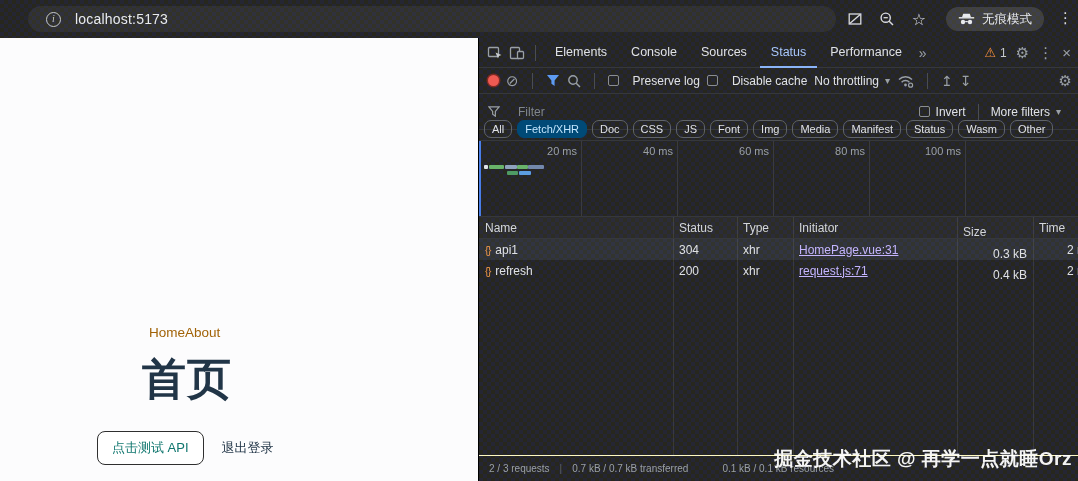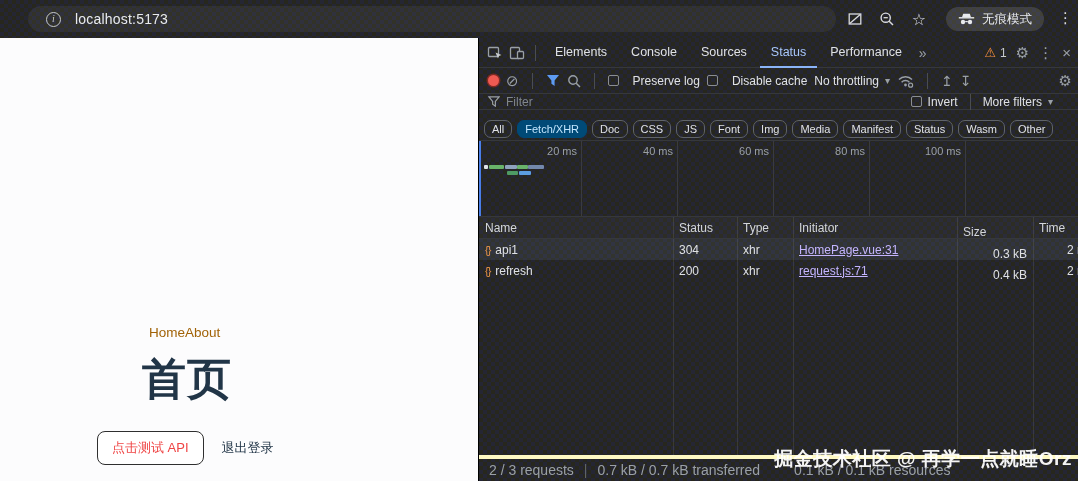--- a/index.html
+++ b/index.html
@@ -29,21 +29,21 @@
   .incog-badge span{ color:#e8eaed; font-size:12.5px; }
   .menu-dots{ position:absolute; left:1058px; top:9px; color:#dadce0; font-size:15px; }
   .star-glyph{ font-size:16px; color:#dadce0; }
 
   
   #page{ position:absolute; left:0; top:38px; width:478px; height:443px; background:#fcfcfd; }
   #page nav{ position:absolute; left:149px; top:287px; font-size:13.5px; }
   #page nav a{ color:#a16207; text-decoration:none; }
   #page h1{ position:absolute; left:142px; top:312px; font-size:44px; font-weight:700; color:#213547; letter-spacing:1px; }
   .btn-row{ position:absolute; left:97px; top:393px; display:flex; align-items:center; gap:10px; }
-  .btn-primary{ border:1.5px solid #2f2f2f; border-radius:8px; background:#fff; color:#ef4444;
+  .btn-primary{ border:1.5px solid #2f2f2f; border-radius:8px; background:#fff; color:#0f766e;
                 font-size:13px; padding:7px 14px; font-family:inherit; }
   .btn-plain{ border:none; background:transparent; color:#213547; font-size:13px; padding:7px 8px; font-family:inherit; }
 
   
   #devtools{ position:absolute; left:478px; top:38px; width:600px; height:443px; background:#202124;
              color:#dfe1e5; font-size:12px; border-left:1px solid #000; overflow:hidden; }
   .row-band{ position:absolute; left:0; width:600px; display:flex; align-items:center; }
   .sep-v{ width:1px; height:16px; background:#4a4d51; margin:0 6px; flex:none; }
 
   
@@ -63,23 +63,23 @@
   .rec-dot{ width:11px; height:11px; border-radius:50%; background:#ee5a52; box-shadow:0 0 0 1.5px #7c2a25; flex:none; }
   .clear-glyph{ color:#9aa0a6; font-size:15px; line-height:1; }
   .cb{ width:11px; height:11px; border:1.4px solid #8a8d91; border-radius:2px; flex:none; }
   .cb-label{ display:flex; align-items:center; gap:14px; color:#dfe1e5; }
   .throttle{ display:flex; align-items:center; gap:6px; color:#dfe1e5; }
   .caret{ color:#9aa0a6; font-size:10px; }
   .arrow-glyph{ color:#9aa0a6; font-size:14px; }
   .toolbar-gear{ margin-left:auto; margin-right:7px; color:#9aa0a6; font-size:15px; }
 
   
-  #dt-filterbar{ top:56px; height:16px; border-bottom:1px solid #36383b; padding-left:9px; gap:6px; }
+  #dt-filterbar{ top:56px; height:36px; border-bottom:1px solid #36383b; padding-left:9px; gap:18px; }
   .filter-placeholder{ color:#80868b; }
-  .filter-right{ margin-left:auto; display:flex; align-items:center; gap:6px; padding-right:26px; }
+  .filter-right{ margin-left:auto; display:flex; align-items:center; gap:6px; padding-right:18px; }
   .filter-right .label{ color:#dfe1e5; }
 
   
   #dt-chips{ top:80px; height:23px; border-bottom:1px solid #36383b; padding-left:5px; gap:5px; }
   .chip{ border:1px solid #5f6368; border-radius:7px; padding:1px 7px; font-size:11px; color:#dfe1e5;
          flex:none; line-height:14px;text-align:center; }
   .chip.selected{ background:#004a77; border-color:#004a77; color:#c2e7ff; }
 
   
   #dt-overview{ position:absolute; left:0; top:103px; width:600px; height:76px; border-bottom:1px solid #36383b; }
@@ -96,22 +96,22 @@
   .tr.odd{ background:rgba(134,144,170,.13); }
   .td{ flex:none; padding-left:6px; white-space:nowrap; overflow:hidden; }
   .c-name{ width:194px; display:flex; align-items:center; gap:5px; }
   .c-status{ width:64px; } .c-type{ width:56px; } .c-init{ width:164px; }
   .c-size{ width:76px; text-align:right; padding-right:6px;margin-top:8px; }
   .c-time{ width:60px; text-align:right; padding-right:0; overflow:visible; }
   .braces{ color:#e8934a; font-size:11px; letter-spacing:-1px; }
   .init-link{ color:#c4b5fd; text-decoration:underline;margin-top:37px; }
 
   
-  #dt-statusbar{ top:417px; height:26px; border-top:4px solid #fef9c3; padding-left:10px; gap:10px;
-                 color:#9aa0a6; font-size:14px; }
+  #dt-statusbar{ top:417px; height:26px; border-top:1px solid #fef9c3; padding-left:10px; gap:10px;
+                 color:#9aa0a6; font-size:10px; }
   .sb-sep{ color:#5f6368; }
   .sb-gap{ width:14px; }
 
   #watermark{ position:absolute; top:446px; right:6px; z-index:9; color:rgba(255,255,255,.95);
               font-size:19px; font-weight:600; letter-spacing:.5px; white-space:nowrap; }
 
   svg{ display:block; }
 </style>
 </head>
 <body>

